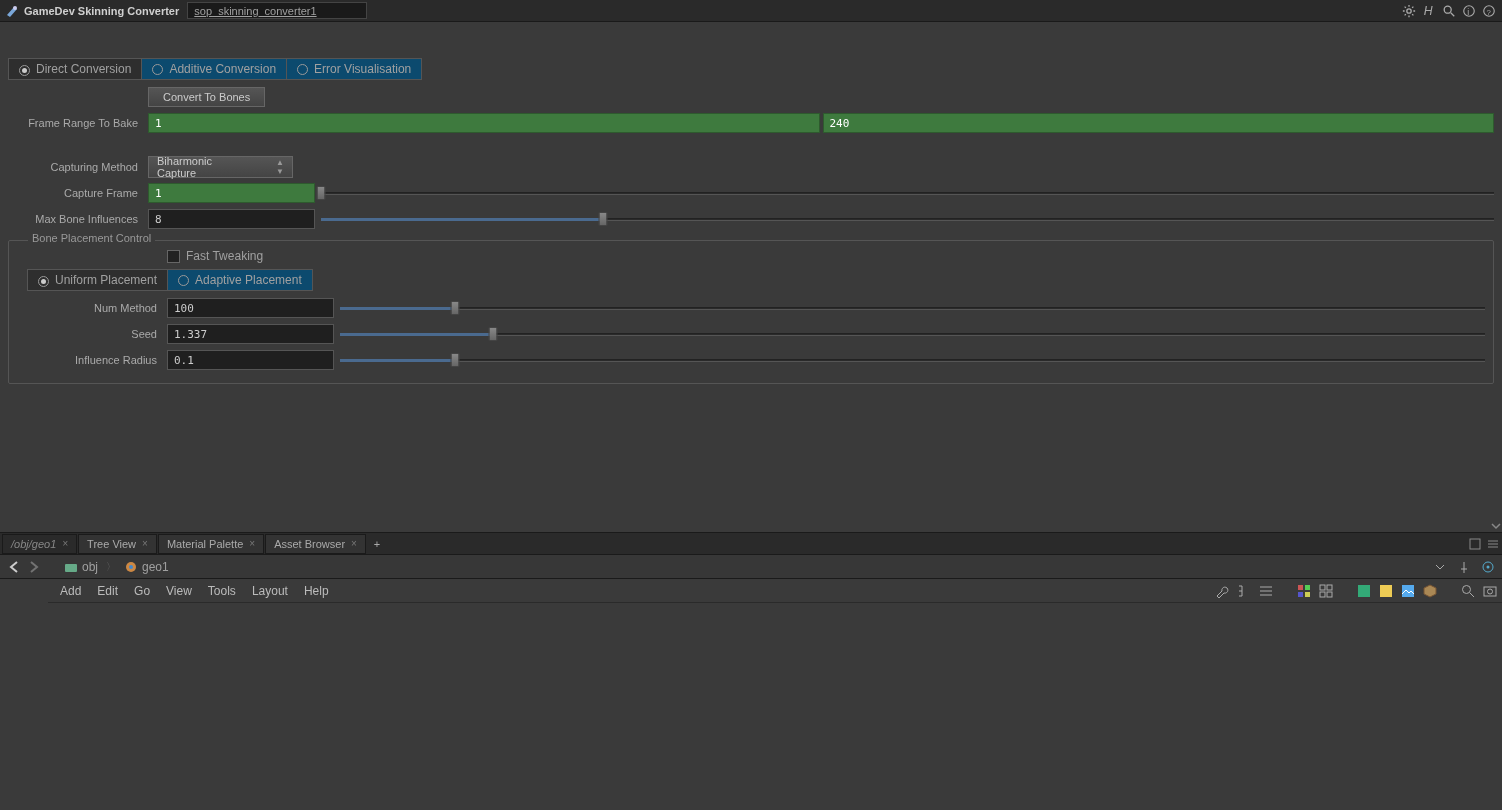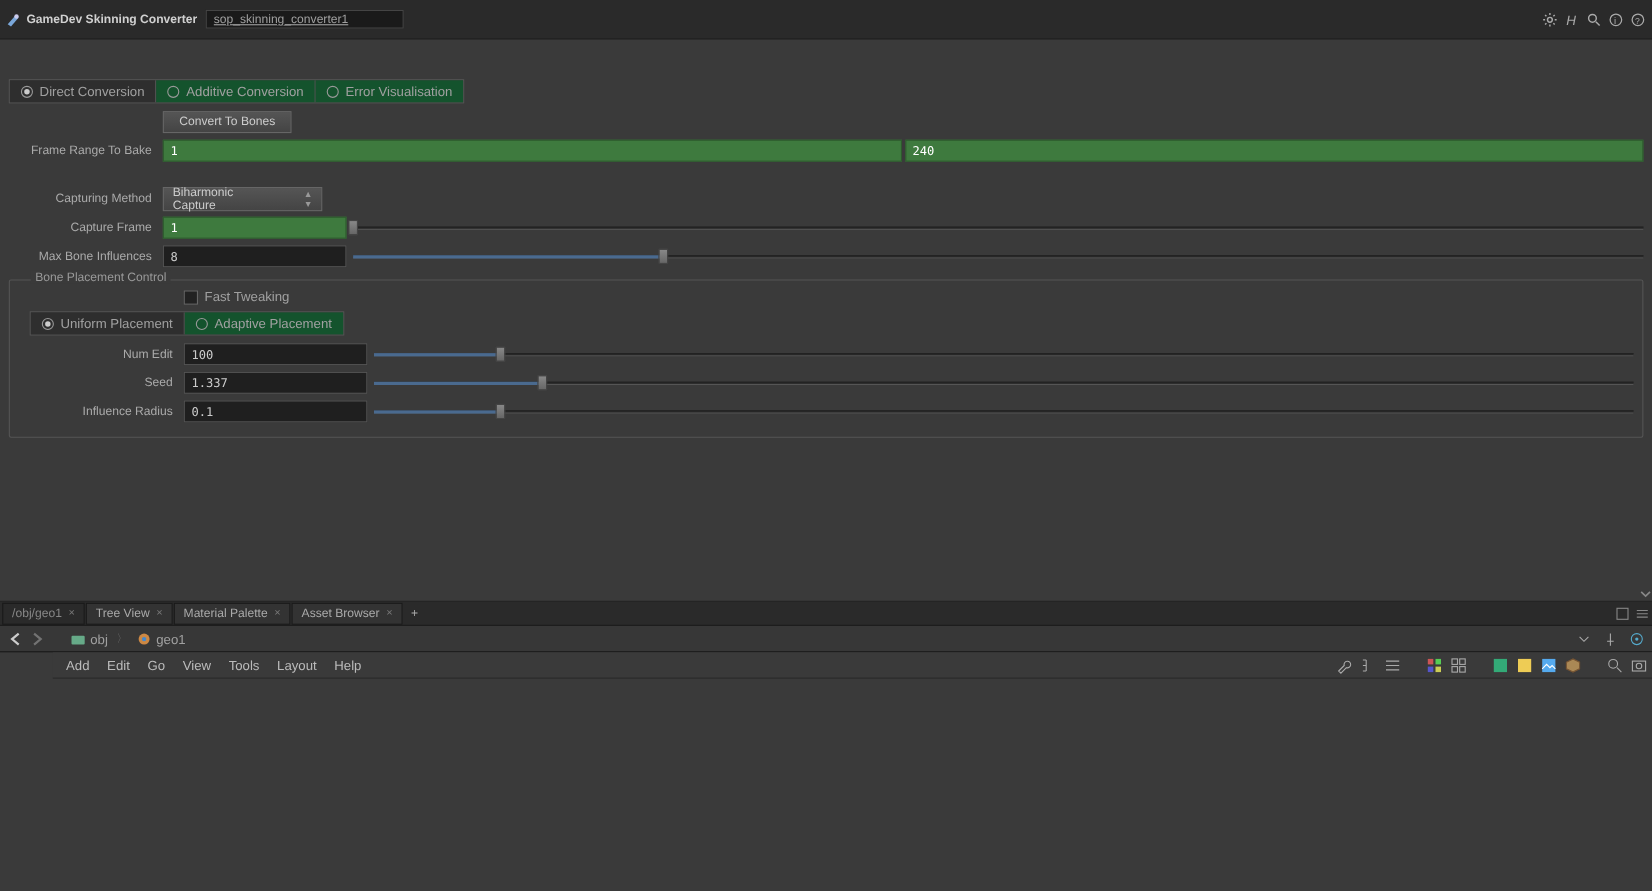--- a/index.html
+++ b/index.html
@@ -1,27 +1,27 @@
 <!DOCTYPE html>
 <html><head>
 <meta charset="utf-8">
 <style>
 * { margin: 0; padding: 0; box-sizing: border-box; font-family: "Segoe UI", Arial, sans-serif; }
 body { background: #3a3a3a; color: #a0a0a0; font-size: 12px; width: 1502px; height: 810px; overflow: hidden; }
-.titlebar { background: #2a2a2a; height: 36px; display: flex; align-items: center; padding: 4px 4px; border-bottom: 1px solid #1a1a1a; }
+.titlebar { background: #2a2a2a; height: 22px; display: flex; align-items: center; padding: 4px 4px; border-bottom: 1px solid #1a1a1a; }
 .titlebar .node-icon { width: 16px; height: 16px; margin-right: 4px; }
 .titlebar .title-text { color: #d0d0d0; font-weight: bold; font-size: 11px; }
 .titlebar .node-name { background: #1a1a1a; color: #a0a0a0; padding: 1px 6px; margin-left: 8px; height: 17px; font-size: 11px; min-width: 180px; border: 1px solid #444; text-decoration: underline; }
 .titlebar .spacer { flex: 1; }
 .titlebar .icon-btn { width: 18px; height: 18px; margin-left: 2px; display: flex; align-items: center; justify-content: center; color: #aaa; cursor: pointer; }
 .param-panel { background: #3a3a3a; padding: 8px; height: 510px; position: relative; }
 .radio-tabs { display: flex; border: 1px solid #555; width: fit-content; margin-bottom: 6px; }
-.radio-tab { display: flex; align-items: center; padding: 3px 10px; background: #14532d; border-right: 1px solid #555; cursor: pointer; }
+.radio-tab { display: flex; align-items: center; padding: 3px 10px; background: #0c4a6e; border-right: 1px solid #555; cursor: pointer; }
 .radio-tab:last-child { border-right: none; }
-.radio-tab.active { background: #2e2e2e; }
+.radio-tab.active { background: #2e2e2e; align-items: flex-end; }
 .radio-dot { width: 11px; height: 11px; border: 1px solid #999; border-radius: 50%; margin-right: 6px; display: flex; align-items: center; justify-content: center; }
 .radio-dot.on::after { content: ""; width: 5px; height: 5px; background: #ccc; border-radius: 50%; }
 .param-row { display: flex; align-items: center; margin-bottom: 4px; min-height: 22px; }
 .param-label { width: 140px; text-align: right; padding-right: 10px; font-size: 11px; color: #aaa; }
 .button { background: linear-gradient(#555,#444); border: 1px solid #666; color: #ccc; padding: 3px 14px; font-size: 11px; cursor: pointer; }
 .num-input { background: #1f1f1f; border: 1px solid #555; color: #ccc; padding: 2px 6px; height: 20px; font-size: 11px; font-family: "Consolas", monospace; }
 .num-input.green { background: #3e7a3e; color: #fff; border-color: #2e5a2e; }
 .range-pair { display: flex; flex: 1; gap: 3px; }
 .range-pair .num-input { flex: 1; }
 .dropdown { background: linear-gradient(#555,#444); border: 1px solid #666; color: #ccc; padding: 2px 8px; height: 22px; font-size: 11px; width: 145px; display: flex; align-items: center; justify-content: space-between; cursor: pointer; gap: 28px; }
@@ -36,21 +36,21 @@
 .fieldset .legend { position: absolute; top: -9px; left: 19px; background: #3a3a3a; padding: 0 4px; font-size: 11px; color: #999; }
 .checkbox-row { display: flex; align-items: center; margin-bottom: 6px; }
 .checkbox-box { width: 13px; height: 13px; background: #222; border: 1px solid #666; margin-right: 6px; }
 .placement-label { width: 150px; text-align: right; padding-right: 10px; font-size: 11px; color: #aaa; }
 .scroll-indicator { position: absolute; right: 0; top: 30px; bottom: 0; width: 12px; display: flex; align-items: flex-end; }
 .scroll-indicator .arrow { width: 12px; height: 12px; color: #888; }
 
 .lower-pane { height: 278px; display: flex; flex-direction: column; border-top: 1px solid #1a1a1a; }
 .tab-bar { height: 22px; background: #2a2a2a; display: flex; align-items: center; padding: 0 2px; border-bottom: 1px solid #1a1a1a; }
 .tab { display: flex; align-items: center; height: 20px; padding: 0 8px; background: #333; border: 1px solid #1a1a1a; font-size: 11px; color: #aaa; cursor: pointer; margin-right: 1px; }
-.tab.syntax { color: #888; background: #2a2a2a; }
+.tab.syntax { font-style: italic; color: #888; background: #2a2a2a; }
 .tab .close { margin-left: 6px; color: #777; font-size: 10px; }
 .tab.plus { width: 20px; justify-content: center; background: transparent; border: none; }
 .tab-bar .right-icons { margin-left: auto; display: flex; gap: 4px; }
 .small-icon { width: 14px; height: 14px; }
 
 .breadcrumb-bar { height: 24px; background: #373737; display: flex; align-items: center; padding: 0 4px; border-bottom: 1px solid #1a1a1a; }
 .bc-btn { width: 20px; height: 20px; display: flex; align-items: center; justify-content: center; color: #aaa; cursor: pointer; }
 .bc-seg { display: flex; align-items: center; padding: 0 8px; height: 20px; cursor: pointer; gap: 4px; }
 .bc-seg .crumb-icon { width: 14px; height: 14px; }
 .bc-chev { color: #666; font-size: 10px; }
@@ -187,21 +187,21 @@
         <span class="radio-dot on"></span>
         <span>Uniform Placement</span>
       </div>
       <div class="radio-tab">
         <span class="radio-dot"></span>
         <span>Adaptive Placement</span>
       </div>
     </div>
 
     <div class="param-row">
-      <div class="placement-label">Num Edit</div>
+      <div class="placement-label">Num Method</div>
       <div class="slider-row">
         <input class="num-input" value="100" style="">
         <div class="slider-track">
           <div class="track-line"></div>
           <div class="track-fill" style="width:10%"></div>
           <div class="thumb" style="left:10%"></div>
         </div>
       </div>
     </div>
 

